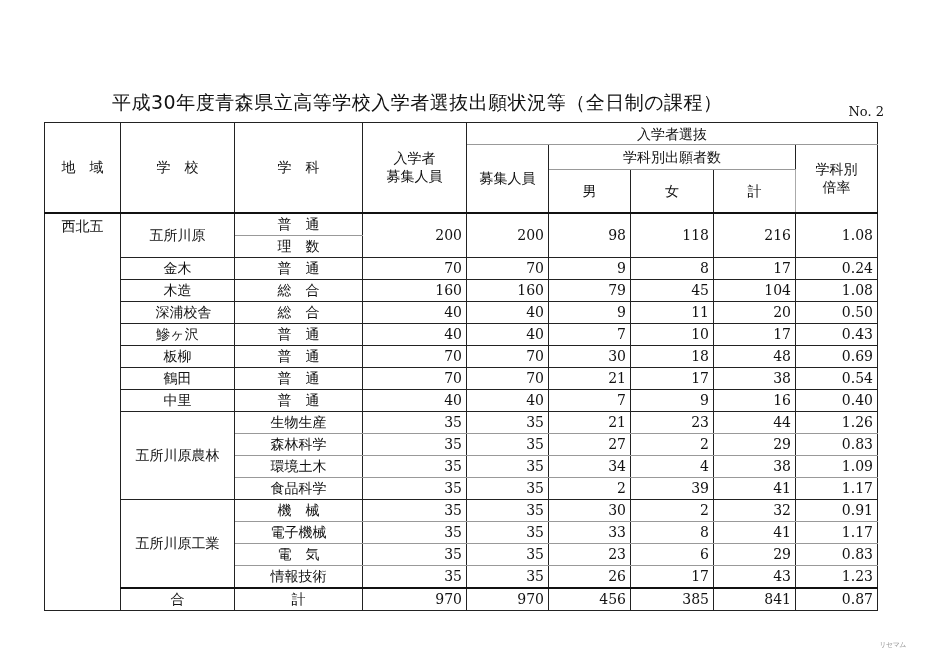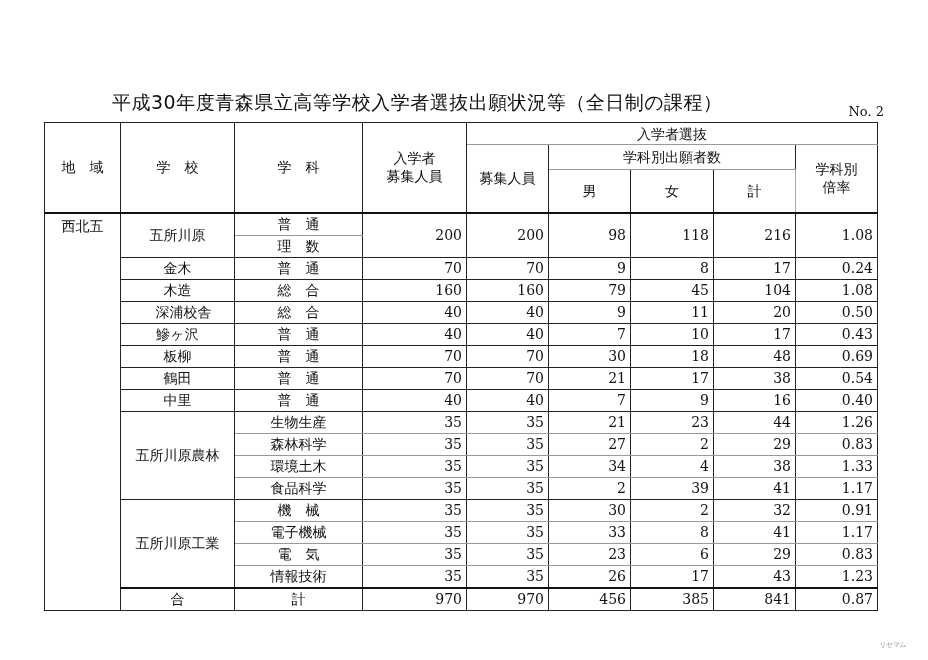--- a/index.html
+++ b/index.html
@@ -180,21 +180,21 @@
       <td class="num thin-l gray-b gray-t">29</td>
       <td class="num thin-l gray-b gray-t">0.83</td>
     </tr>
     <tr>
       <td class="center gray-b gray-t">環境土木</td>
       <td class="num gray-b gray-t">35</td>
       <td class="num gray-b gray-t">35</td>
       <td class="num thin-l gray-b gray-t">34</td>
       <td class="num thin-l gray-b gray-t">4</td>
       <td class="num thin-l gray-b gray-t">38</td>
-      <td class="num thin-l gray-b gray-t">1.33</td>
+      <td class="num thin-l gray-b gray-t">1.09</td>
     </tr>
     <tr>
       <td class="center gray-t">食品科学</td>
       <td class="num gray-t">35</td>
       <td class="num gray-t">35</td>
       <td class="num thin-l gray-t">2</td>
       <td class="num thin-l gray-t">39</td>
       <td class="num thin-l gray-t">41</td>
       <td class="num thin-l gray-t">1.17</td>
     </tr>

